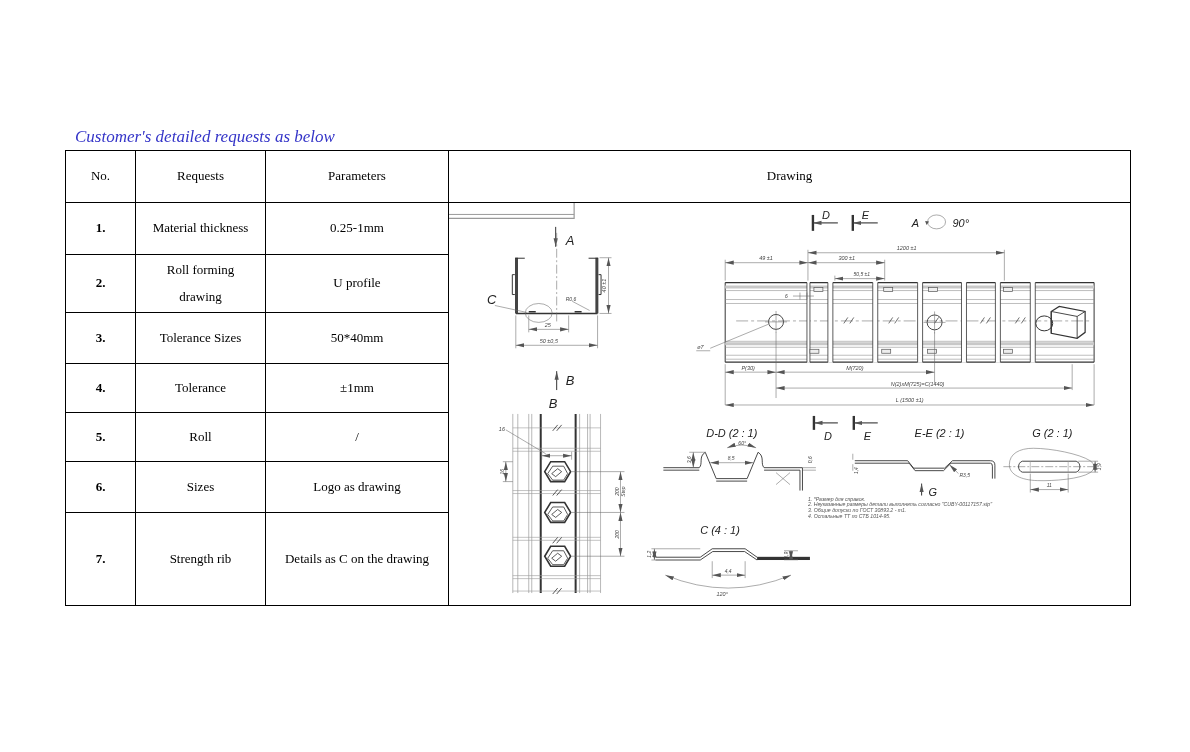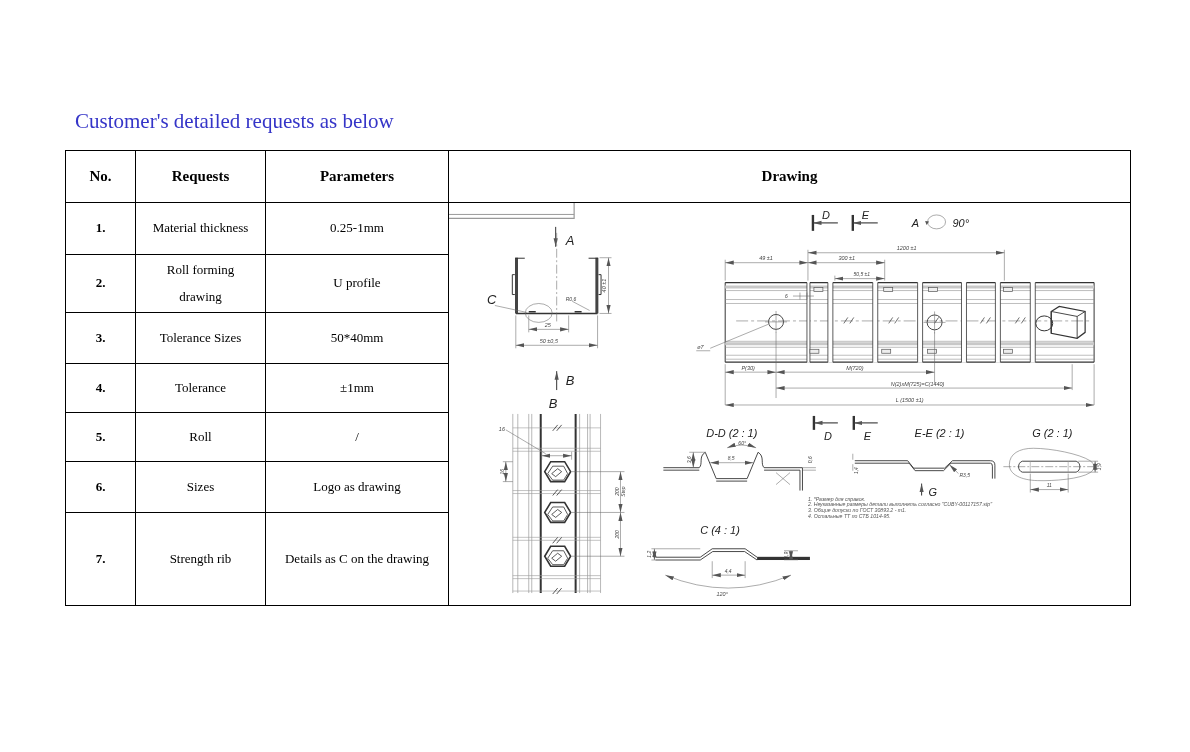--- a/index.html
+++ b/index.html
@@ -1,25 +1,25 @@
 <!DOCTYPE html>
 <html><head>
 <meta charset="utf-8">
 <style>
   html,body{margin:0;padding:0;}
   body{position:relative;width:1190px;height:752px;background:#fff;
        font-family:"Liberation Serif",serif;overflow:hidden;}
-  .heading{position:absolute;left:75px;top:109px;
-           font-size:21px;color:#3535c8;white-space:nowrap;}
+  .heading{position:absolute;left:75px;top:127px;font-style:italic;
+           font-size:17px;color:#3535c8;white-space:nowrap;}
   table.spec{position:absolute;left:65px;top:150px;border-collapse:collapse;
              table-layout:fixed;}
   .spec th,.spec td{border:1px solid #000;text-align:center;vertical-align:middle;
              font-size:13px;color:#000;line-height:2.05;padding:2px 14px;
              font-family:"Liberation Serif",serif;}
-  .spec th{font-size:15px;font-weight:bold;}
+  .spec th{font-size:13px;font-weight:normal;}
   .no{font-weight:bold;}
   .bold{font-weight:normal;}
   td.dwgcell{padding:0;position:relative;vertical-align:top;}
   svg text{font-family:"Liberation Sans",sans-serif;font-style:italic;fill:#444;}
   .vt{font-size:11px;fill:#222;}         
   .big{font-size:13px;fill:#222;}        
   .dim{font-size:5.5px;}
   .dims{font-size:5px;}
   .note{font-size:5.2px;fill:#555;}
   .pl{stroke:#333;fill:none;}            

